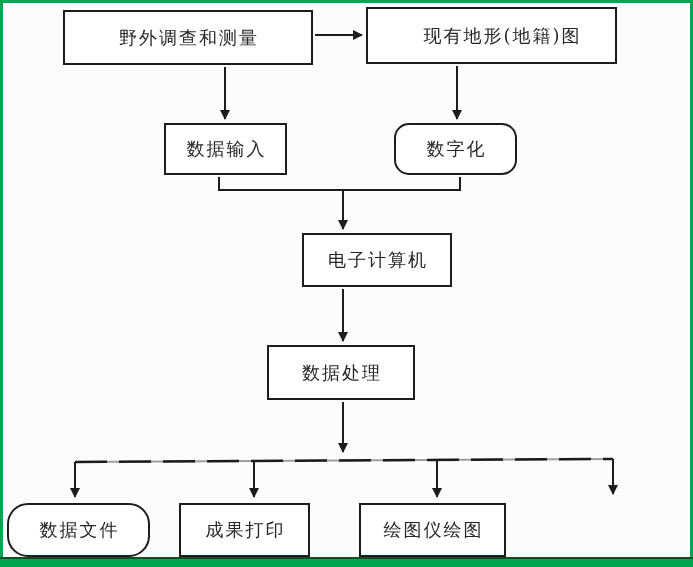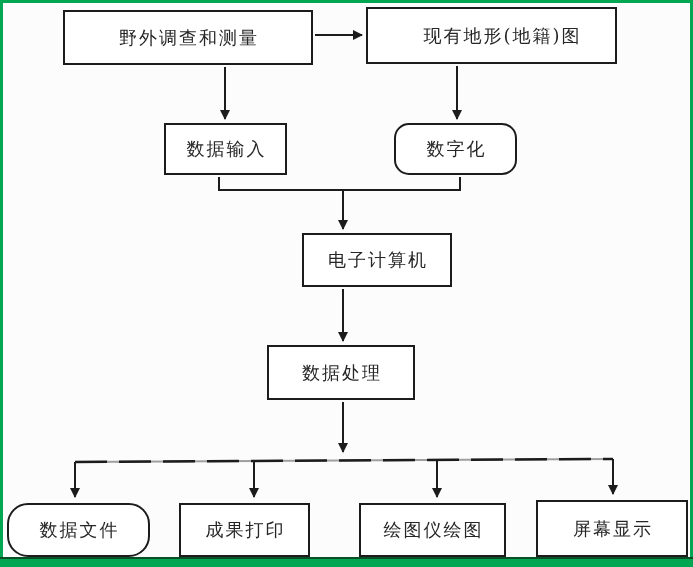--- a/index.html
+++ b/index.html
@@ -89,22 +89,19 @@
   </div>
 
   <div class="node" style="left:179px;top:503px;width:131px;height:54px;">
     <span>成果打印</span>
   </div>
 
   <div class="node" style="left:359px;top:503px;width:147px;height:54px;">
     <span>绘图仪绘图</span>
   </div>
 
-  <div class="node" style="left:536px;top:500px;width:152px;height:57px;">
-    <span>屏幕显示</span>
-  </div>
 
   <div class="edge top"></div>
   <div class="edge left"></div>
   <div class="edge right"></div>
   <div class="edge bottom"></div>
 
 </div>
 
 </body></html>

